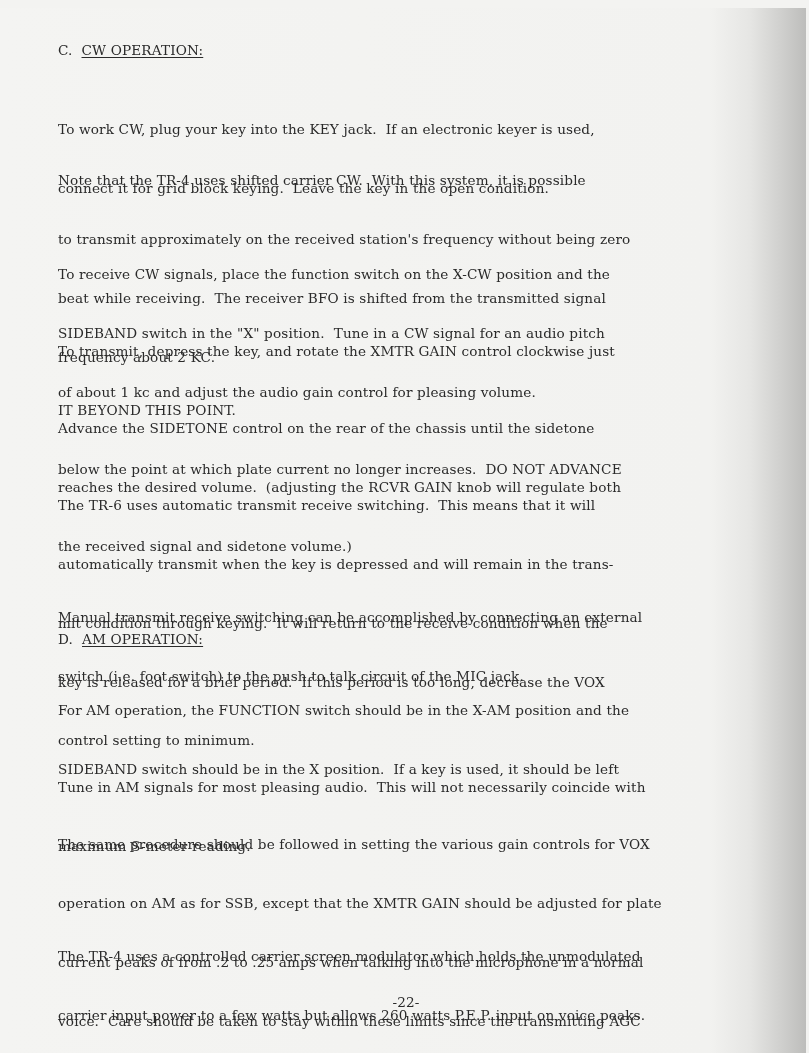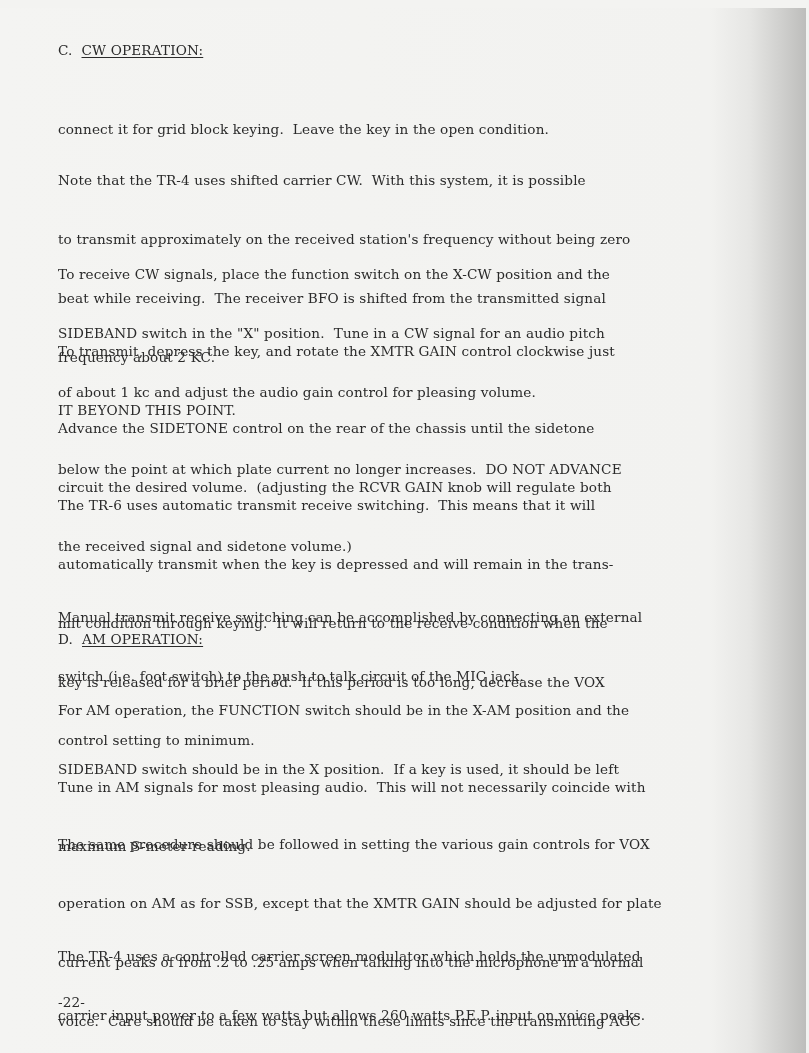--- a/index.html
+++ b/index.html
@@ -15,34 +15,35 @@
       background: linear-gradient(to right, #f4f4f2 0%, #f2f2f0 88%, #e6e6e4 93%, #cfcfcd 97%, #bdbdbb 100%);
     }
     .content {
       position: absolute; left: 58px; top: 0; width: 720px;
       font-size: 13.6px; line-height: 19.6px; letter-spacing: 0.15px;
     }
     .heading { position: absolute; left: 0; white-space: nowrap; }
     .heading .u { text-decoration: underline; text-underline-offset: 2px; }
     .para { position: absolute; left: 0; white-space: pre; }
     .para span { display: block; }
-    .page-num { position: absolute; left: 0; width: 696px; top: 1015px; }
+    .page-num { position: absolute; left: 0; width: 696px; text-align: center; top: 1015px; }
   </style>
 </head>
 <body>
 
 <div class="page">
   <div class="content">
 
     <div class="heading" style="top:33px">
       <span>C.</span>&nbsp;
       <span class="u">CW OPERATION:</span>
     </div>
 
     <div class="para" style="top:73px">
+      <span>To work CW, plug your key into the KEY jack.  If an electronic keyer is used,</span>
       <span>connect it for grid block keying.  Leave the key in the open condition.</span>
     </div>
 
     <div class="para" style="top:124px">
       <span>Note that the TR-4 uses shifted carrier CW.  With this system, it is possible</span>
       <span>to transmit approximately on the received station's frequency without being zero</span>
       <span>beat while receiving.  The receiver BFO is shifted from the transmitted signal</span>
       <span>frequency about 2 KC.</span>
     </div>
 
@@ -53,21 +54,21 @@
     </div>
 
     <div class="para" style="top:295px">
       <span>To transmit, depress the key, and rotate the XMTR GAIN control clockwise just</span>
       <span>IT BEYOND THIS POINT.</span>
       <span>below the point at which plate current no longer increases.  DO NOT ADVANCE</span>
     </div>
 
     <div class="para" style="top:372px">
       <span>Advance the SIDETONE control on the rear of the chassis until the sidetone</span>
-      <span>circuit the desired volume.  (adjusting the RCVR GAIN knob will regulate both</span>
+      <span>reaches the desired volume.  (adjusting the RCVR GAIN knob will regulate both</span>
       <span>the received signal and sidetone volume.)</span>
     </div>
 
     <div class="para" style="top:449px">
       <span>The TR-6 uses automatic transmit receive switching.  This means that it will</span>
       <span>automatically transmit when the key is depressed and will remain in the trans-</span>
       <span>mit condition through keying.  It will return to the receive condition when the</span>
       <span>key is released for a brief period.  If this period is too long, decrease the VOX</span>
       <span>control setting to minimum.</span>
     </div>

